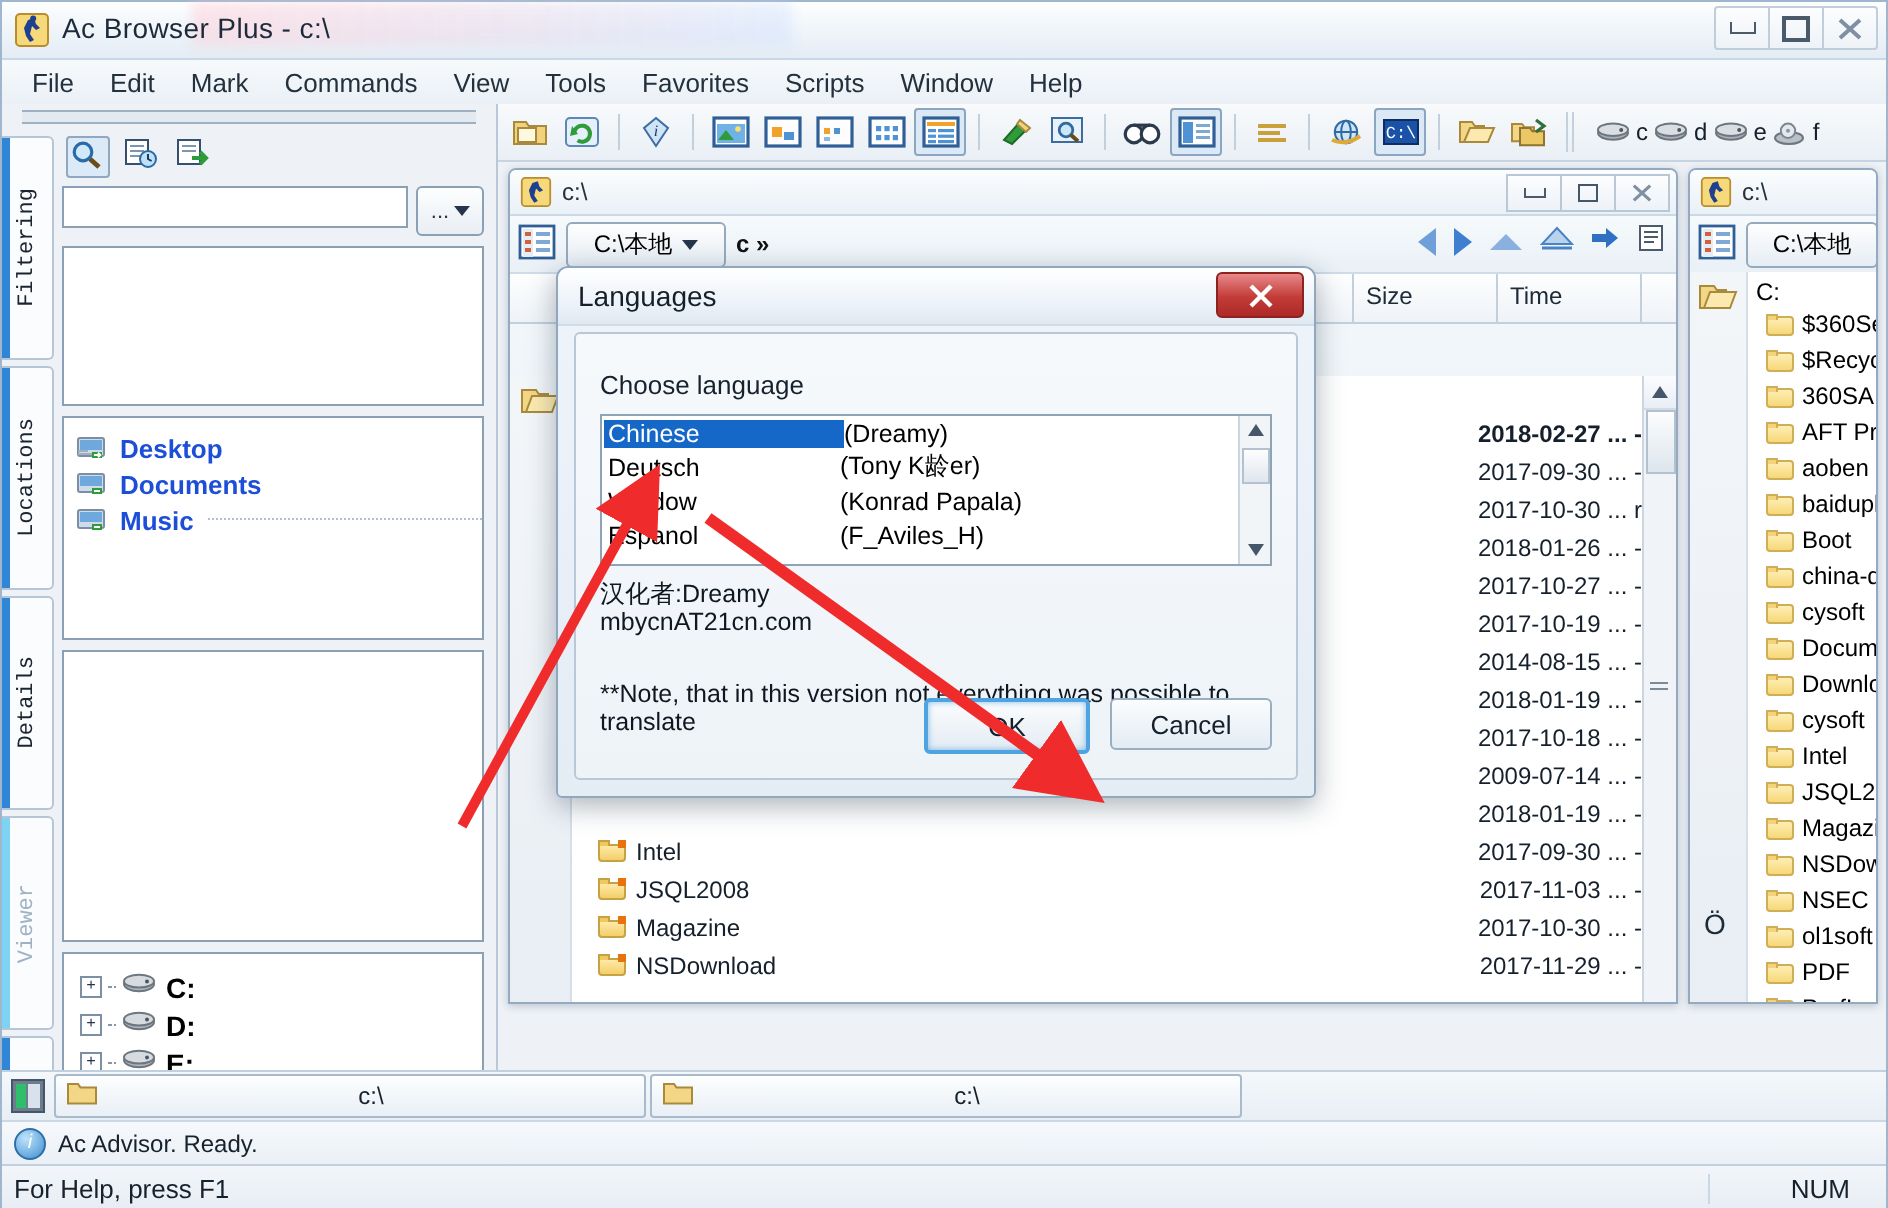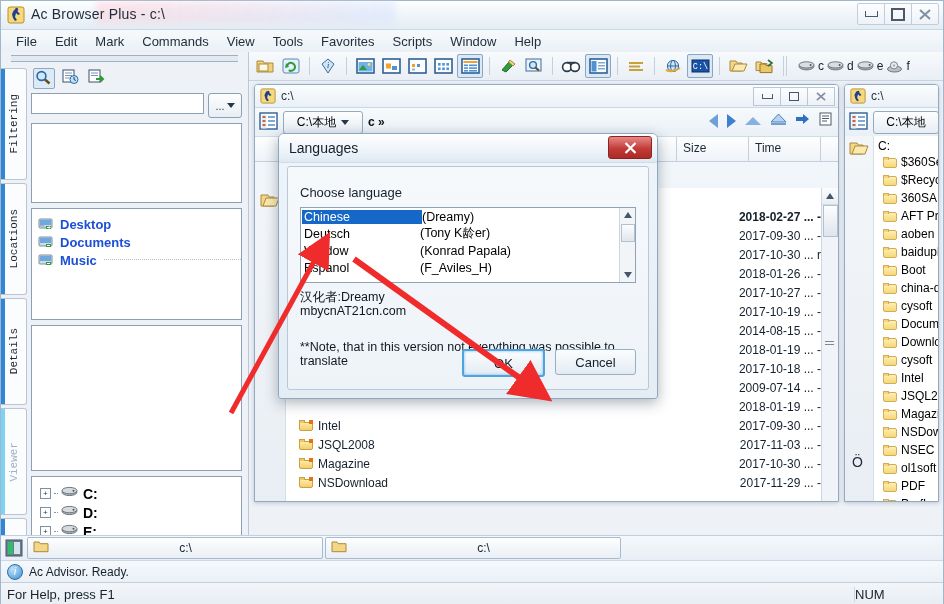--- a/index.html
+++ b/index.html
@@ -232,21 +232,21 @@
     width:294px;height:20px;border:1px solid #a8bacc;background:linear-gradient(#fdfefe,#e9eff6);
     display:flex;align-items:center;border-radius:2px;position:relative;
   }
   .mditab .t{flex:1;text-align:center;font-size:12px;color:#16212c;}
   .mditab .fi{margin-left:5px;}
   .advisor{height:21px;display:flex;align-items:center;gap:6px;padding-left:6px;
     background:linear-gradient(#f6f9fc,#eaf0f6);border-top:1px solid #ccd8e4;font-size:12px;color:#16212c;}
   .statusbar{height:22px;display:flex;align-items:center;background:linear-gradient(#f2f6fa,#e7edf4);
     border-top:1px solid #c2cfdc;font-size:13px;color:#16212c;padding:0 6px;}
   .statusbar .sp{flex:1;}
-  .statusbar .num{width:70px;text-align:left;border-left:1px solid #cbd7e3;}
+  .statusbar .num{width:70px;text-align:right;border-left:1px solid #cbd7e3;}
   .info-i{width:14px;height:14px;border-radius:50%;background:radial-gradient(circle at 35% 30%,#bfe3fb,#3f8fd0);
     border:1px solid #2f6fa8;color:#fff;font-size:10px;display:flex;align-items:center;justify-content:center;font-style:italic;}
   .pinkblur{position:absolute;left:95px;top:0;width:300px;height:22px;
      background:linear-gradient(90deg,rgba(255,200,210,.45),rgba(200,220,255,.35));filter:blur(3px);}
 </style>
 </head>
 <body>
 
 <div class="app">
 

